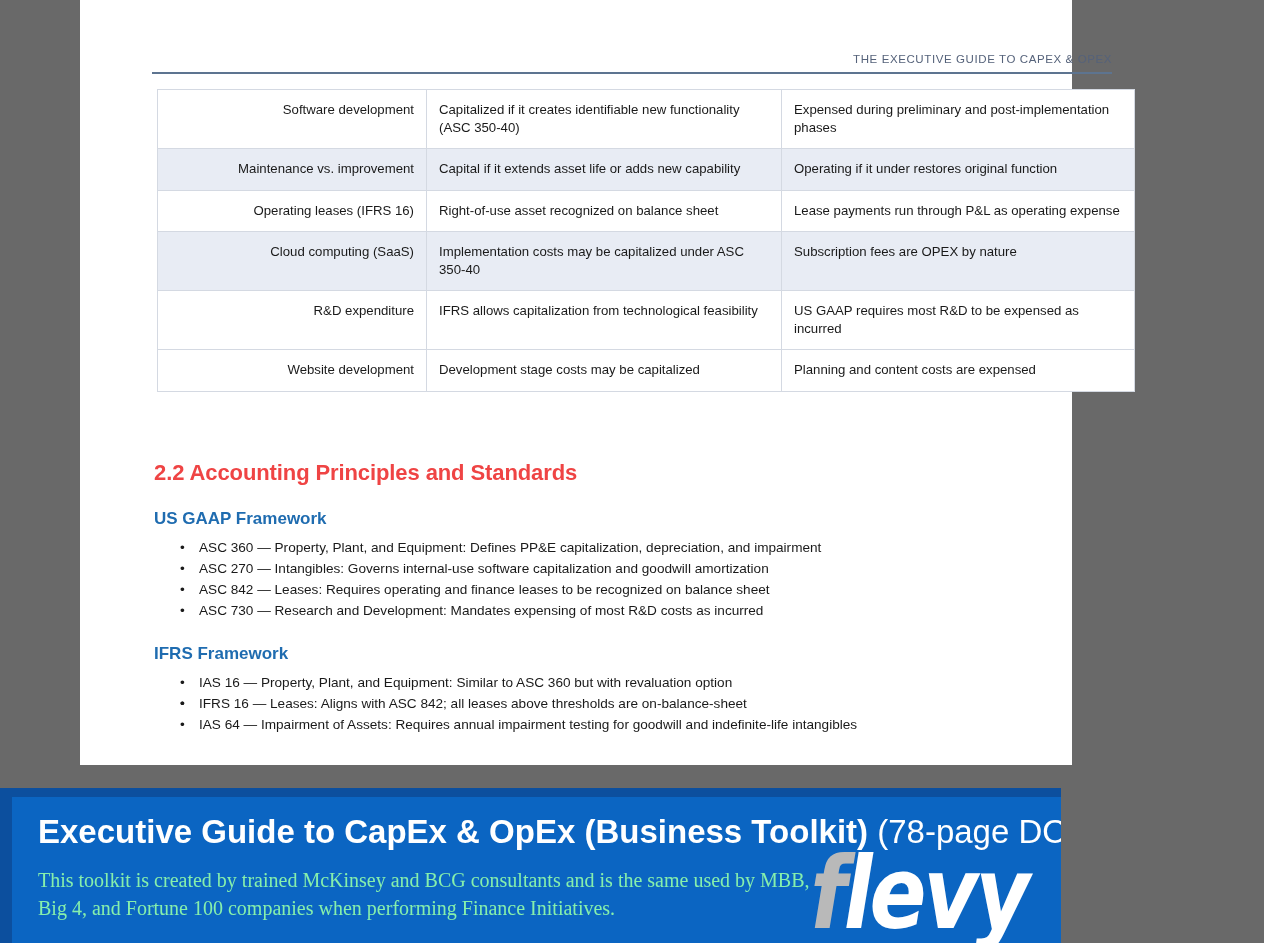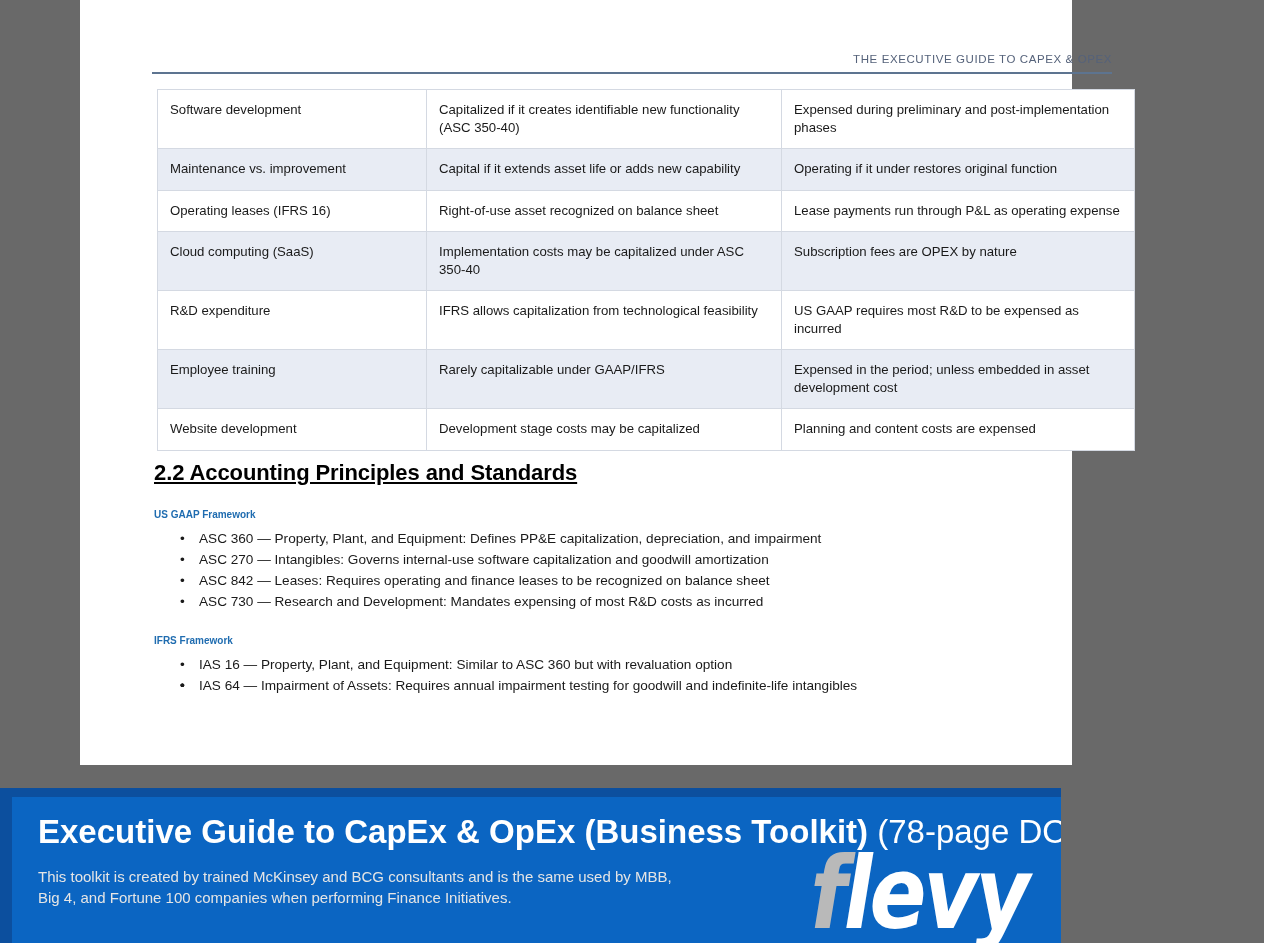--- a/index.html
+++ b/index.html
@@ -66,43 +66,42 @@
     color: #1a1a1a;
     vertical-align: top;
     font-family: "Liberation Sans", sans-serif;
   }
   table.cap-table tr.shaded td {
     background: #e8ecf4;
   }
   table.cap-table tr.plain td {
     background: #ffffff;
   }
-  .col-a { width: 244px; }
+  .col-a { width: 244px; text-align: right; }
   .col-b { width: 330px; }
   .col-c { width: 328px; }
 
   
   .content {
     position: absolute;
     left: 74px;
     top: 460px;
     width: 960px;
   }
   h2.sec-title {
     margin: 0 0 0 0;
     font-size: 22px;
     font-weight: bold;
-    color: #000000;
+    color: #ef4444;
     letter-spacing: -0.1px;
     font-family: "Liberation Sans", sans-serif;
-    text-decoration: underline;
   }
   h3.sub-title {
     margin: 23px 0 0 0;
-    font-size: 10px;
+    font-size: 17px;
     font-weight: bold;
     color: #1f6cb0;
     font-family: "Liberation Sans", sans-serif;
   }
   ul.bullets {
     margin: 8px 0 0 0;
     padding: 0;
     list-style: none;
   }
   ul.bullets li {
@@ -159,24 +158,24 @@
     font-family: "Liberation Sans", sans-serif;
   }
   .banner-title .bold {
     font-weight: bold;
   }
   .banner-title .light {
     font-weight: normal;
   }
   .banner-sub {
     margin-top: 16px;
-    font-size: 15px;
-    color: #e5e5e5;
+    font-size: 20px;
+    color: #86efac;
     line-height: 1.42;
-    font-family: Liberation Sans, sans-serif;
+    font-family: Liberation Serif, serif;
     white-space: nowrap;
   }
   .banner-url {
     margin-top: 11px;
     font-size: 13.5px;
     color: #f0b323;
     font-family: "Liberation Sans", sans-serif;
     white-space: nowrap;
   }
   .flevy-logo {
@@ -232,25 +231,20 @@
           <td class="col-b">Implementation costs may be capitalized under ASC 350-40</td>
           <td class="col-c">Subscription fees are OPEX by nature</td>
         </tr>
 
         <tr class="plain">
           <td class="col-a">R&amp;D expenditure</td>
           <td class="col-b">IFRS allows capitalization from technological feasibility</td>
           <td class="col-c">US GAAP requires most R&amp;D to be expensed as incurred</td>
         </tr>
 
-        <tr class="shaded">
-          <td class="col-a">Employee training</td>
-          <td class="col-b">Rarely capitalizable under GAAP/IFRS</td>
-          <td class="col-c">Expensed in the period; unless embedded in asset development cost</td>
-        </tr>
 
         <tr class="plain">
           <td class="col-a">Website development</td>
           <td class="col-b">Development stage costs may be capitalized</td>
           <td class="col-c">Planning and content costs are expensed</td>
         </tr>
 
       </tbody>
     </table>
   </div>
@@ -283,20 +277,21 @@
     <ul class="bullets">
       <li>
         <span class="bdot">•</span>
         <span>IAS 16 — Property, Plant, and Equipment: Similar to ASC 360 but with revaluation option</span>
       </li>
       <li>
         <span class="bdot">•</span>
       </li>
       <li>
         <span class="bdot">•</span>
+        <span>IFRS 16 — Leases: Aligns with ASC 842; all leases above thresholds are on-balance-sheet</span>
       </li>
       <li>
         <span class="bdot">•</span>
         <span>IAS 64 — Impairment of Assets: Requires annual impairment testing for goodwill and indefinite-life intangibles</span>
       </li>
     </ul>
 
   </div>
 </div>
 

